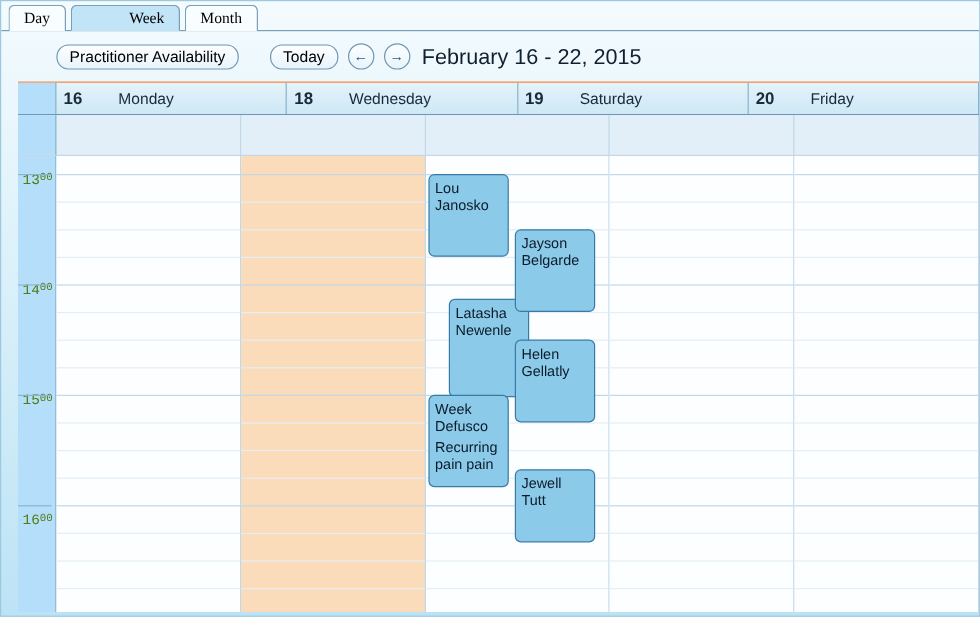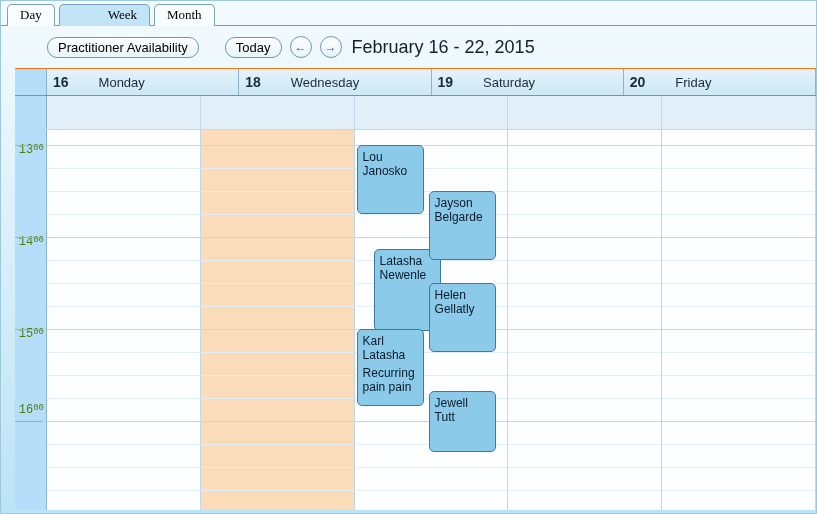--- a/index.html
+++ b/index.html
@@ -84,21 +84,21 @@
       <div class="cell"></div>
     </div>
   <div class="grid" id="grid">
     <div class="gutter-col" id="gutter-col">
         <div class="hourlabel" style="top: 15.364px;">13<sup>00</sup></div>
         <div class="hourline" style="top: 15.364px;"></div>
         <div class="hourlabel" style="top: 107.364px;">14<sup>00</sup></div>
         <div class="hourline" style="top: 107.364px;"></div>
         <div class="hourlabel" style="top: 199.364px;">15<sup>00</sup></div>
         <div class="hourline" style="top: 199.364px;"></div>
-        <div class="hourlabel" style="top: 275px;">16<sup>00</sup></div>
+        <div class="hourlabel" style="top: 299px;">16<sup>00</sup></div>
         <div class="hourline" style="top: 291.364px;"></div>
       </div>
     <div class="days" id="days">
         <div class="daycol">
           <div class="slotline major" style="top: 15.364px;"></div>
           <div class="slotline" style="top: 38.364px;"></div>
           <div class="slotline" style="top: 61.364px;"></div>
           <div class="slotline" style="top: 84.364px;"></div>
           <div class="slotline major" style="top: 107.364px;"></div>
           <div class="slotline" style="top: 130.364px;"></div>
@@ -148,21 +148,21 @@
           <div class="slotline" style="top: 314.364px;"></div>
           <div class="slotline" style="top: 337.364px;"></div>
           <div class="slotline" style="top: 360.364px;"></div>
           <div class="appt" style="top: 15.364px; height: 69px; left: 2px; width: 67px;">
             <div>Lou Janosko</div>
           </div>
           <div class="appt" style="top: 107.364px; height: 82px; left: 19px; width: 67px; margin-top: 12px;">
             <div>Latasha Newenle</div>
           </div>
           <div class="appt" style="top: 199.364px; height: 76.636px; left: 2px; width: 67px;">
-            <div>Karl Latasha</div>
+            <div>Week Defusco</div>
             <div style="margin-top: 4px;">Recurring pain pain</div>
           </div>
           <div class="appt" style="top: 61.364px; height: 69px; left: 74px; width: 67px;">
             <div>Jayson Belgarde</div>
           </div>
           <div class="appt" style="top: 153.364px; height: 69px; left: 74px; width: 67px;">
             <div>Helen Gellatly</div>
           </div>
           <div class="appt" style="top: 260.728px; height: 61.272px; left: 74px; width: 67px;">
             <div>Jewell Tutt</div>

